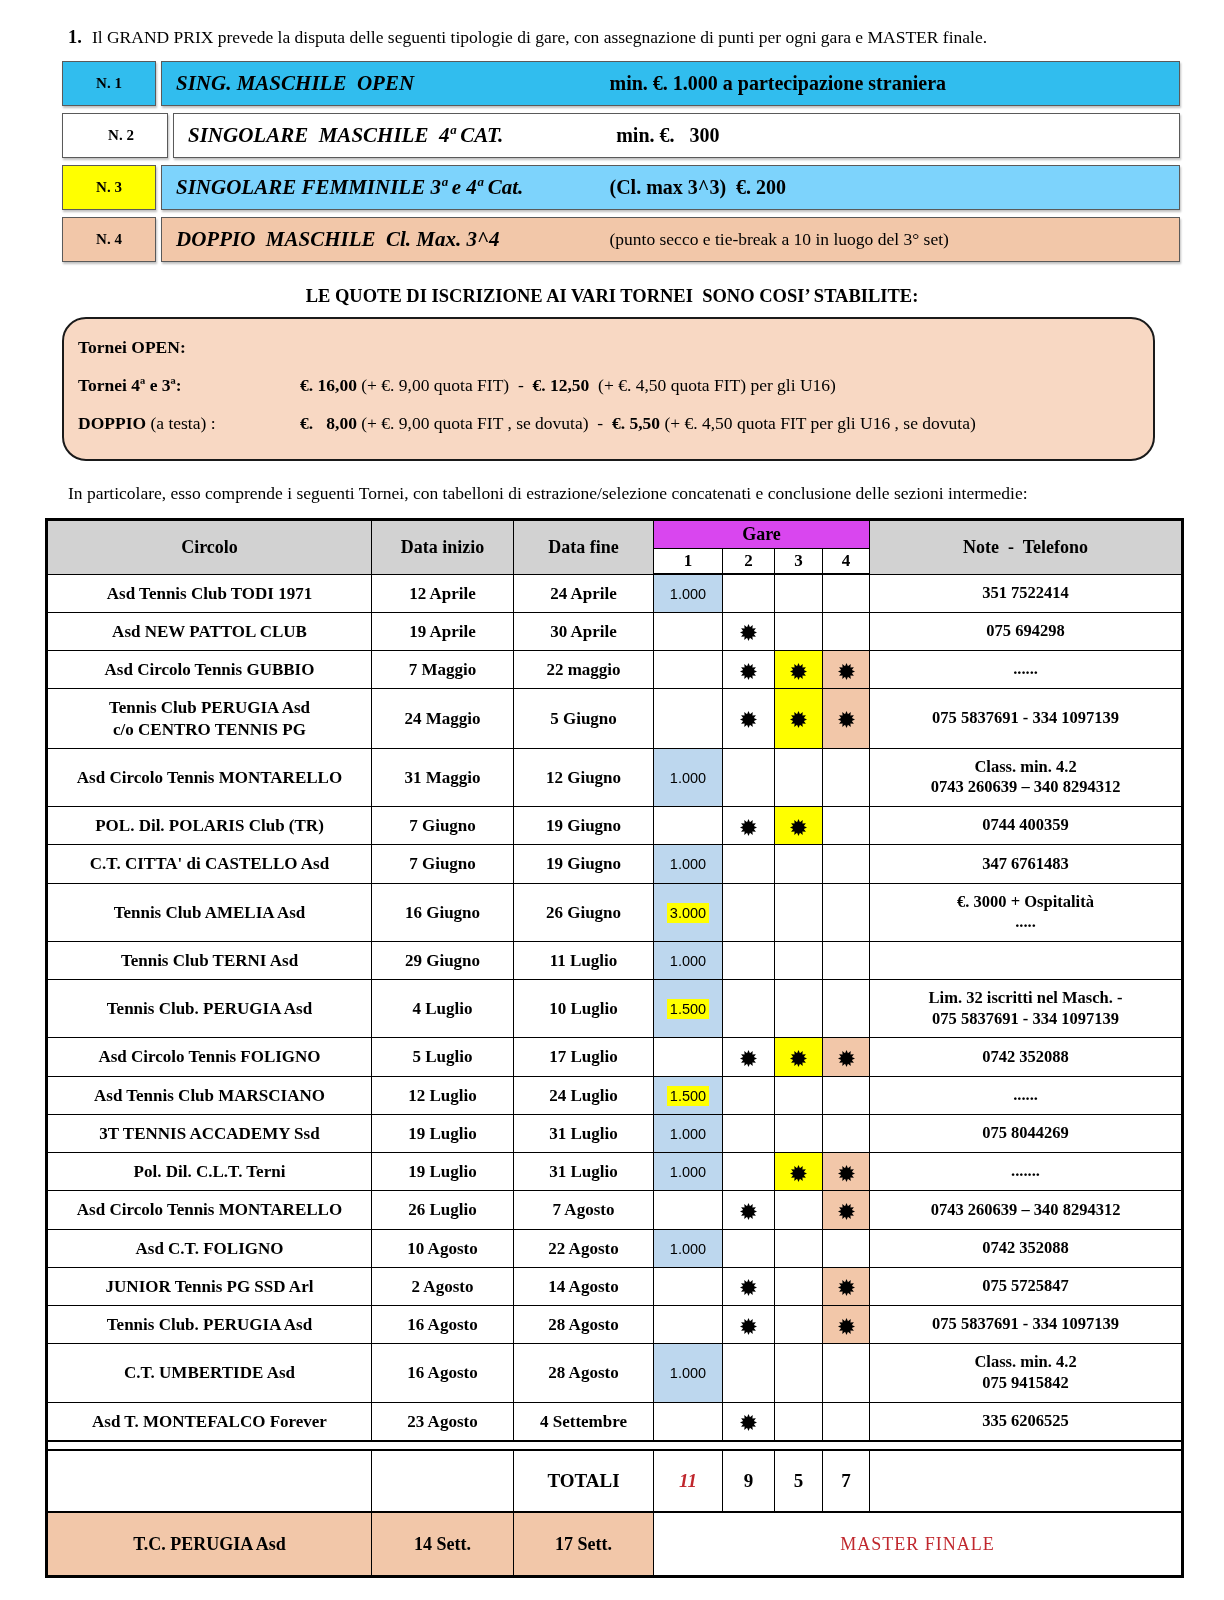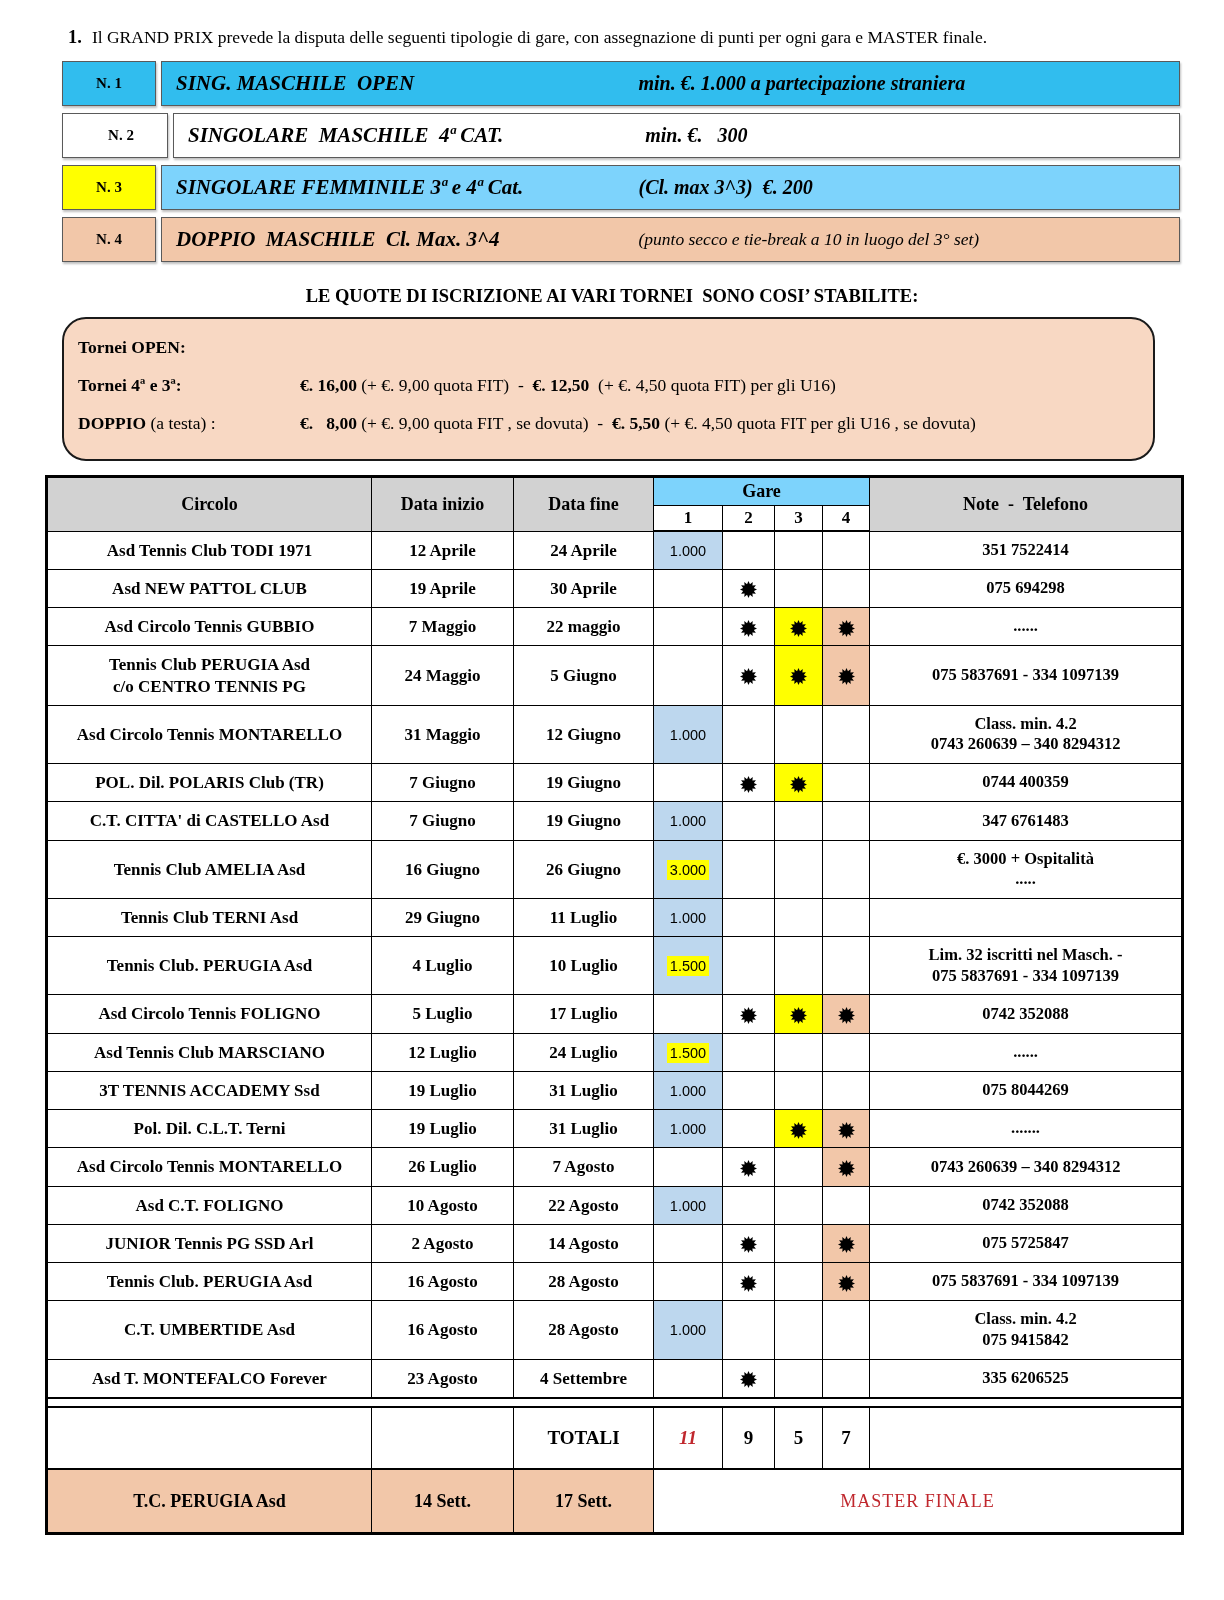--- a/index.html
+++ b/index.html
@@ -26,23 +26,22 @@
     display:flex;align-items:center;justify-content:center;
     font-weight:bold;font-size:15px;box-shadow:1px 2px 2px rgba(0,0,0,.25);
   }
   .type-content{
     flex:1;border:1px solid #5a5a5a;position:relative;
     display:flex;align-items:center;padding:0 14px;
     box-shadow:1px 2px 2px rgba(0,0,0,.25);
   }
   .type-name{font-size:21px;font-weight:bold;font-style:italic;white-space:pre-wrap;}
   .type-detail{
-    position:absolute;left:44%;font-size:20px;font-weight:bold;font-style:italic;
+    position:absolute;left:44%;font-size:20px;font-weight:bold;
     white-space:pre-wrap;
-    margin-left:29px;
   }
   .type-detail.small{font-size:17.5px;font-weight:normal;}
   
   .quote-heading{
     text-align:center;margin-top:24px;font-size:18.5px;font-weight:bold;
     white-space:pre-wrap;
   }
   .fee-box{
     margin:10px 69px 0 62px;border:2px solid #1a1a1a;border-radius:24px;
     padding:18px 18px 8px 14px;
@@ -127,38 +126,39 @@
     <div class="fee-line">
       <div class="fee-label"><span class="b">Tornei 4ª e 3ª:</span><span></span></div>
       <div class="fee-text"><span class="b">€. 16,00</span><span> (+ €. 9,00 quota FIT)  -  </span><span class="b">€. 12,50</span><span>  (+ €. 4,50 quota FIT) per gli U16)</span></div>
     </div>
     <div class="fee-line">
       <div class="fee-label"><span class="b">DOPPIO</span><span> (a testa) :</span></div>
       <div class="fee-text"><span class="b">€.   8,00</span><span> (+ €. 9,00 quota FIT , se dovuta)  -  </span><span class="b">€. 5,50</span><span> (+ €. 4,50 quota FIT per gli U16 , se dovuta)</span></div>
     </div>
   </div>
 
+  <div class="para">In particolare, esso comprende i seguenti Tornei, con tabelloni di estrazione/selezione concatenati e conclusione delle sezioni intermedie:</div>
 
   <table class="cal">
     <colgroup>
       <col style="width:325px">
         <col style="width:142px">
         <col style="width:140px">
       <col style="width:69px">
         <col style="width:52px">
         <col style="width:48px">
         <col style="width:47px">
       <col style="width:313px">
     </colgroup>
     <thead>
       <tr>
         <th rowspan="2" style="background: rgb(210, 210, 210);">Circolo</th>
         <th rowspan="2" style="background: rgb(210, 210, 210);">Data inizio</th>
         <th rowspan="2" style="background: rgb(210, 210, 210);">Data fine</th>
-        <th colspan="4" class="gare-h" style="background: #7dd3fc;">Gare</th>
+        <th colspan="4" class="gare-h" style="background: #d946ef;">Gare</th>
         <th rowspan="2" class="prewrap" style="background: rgb(210, 210, 210);">Note  -  Telefono</th>
       </tr>
       <tr class="subh">
         <th>1</th>
         <th>2</th>
         <th>3</th>
         <th>4</th>
       </tr>
     </thead>
     <tbody>

